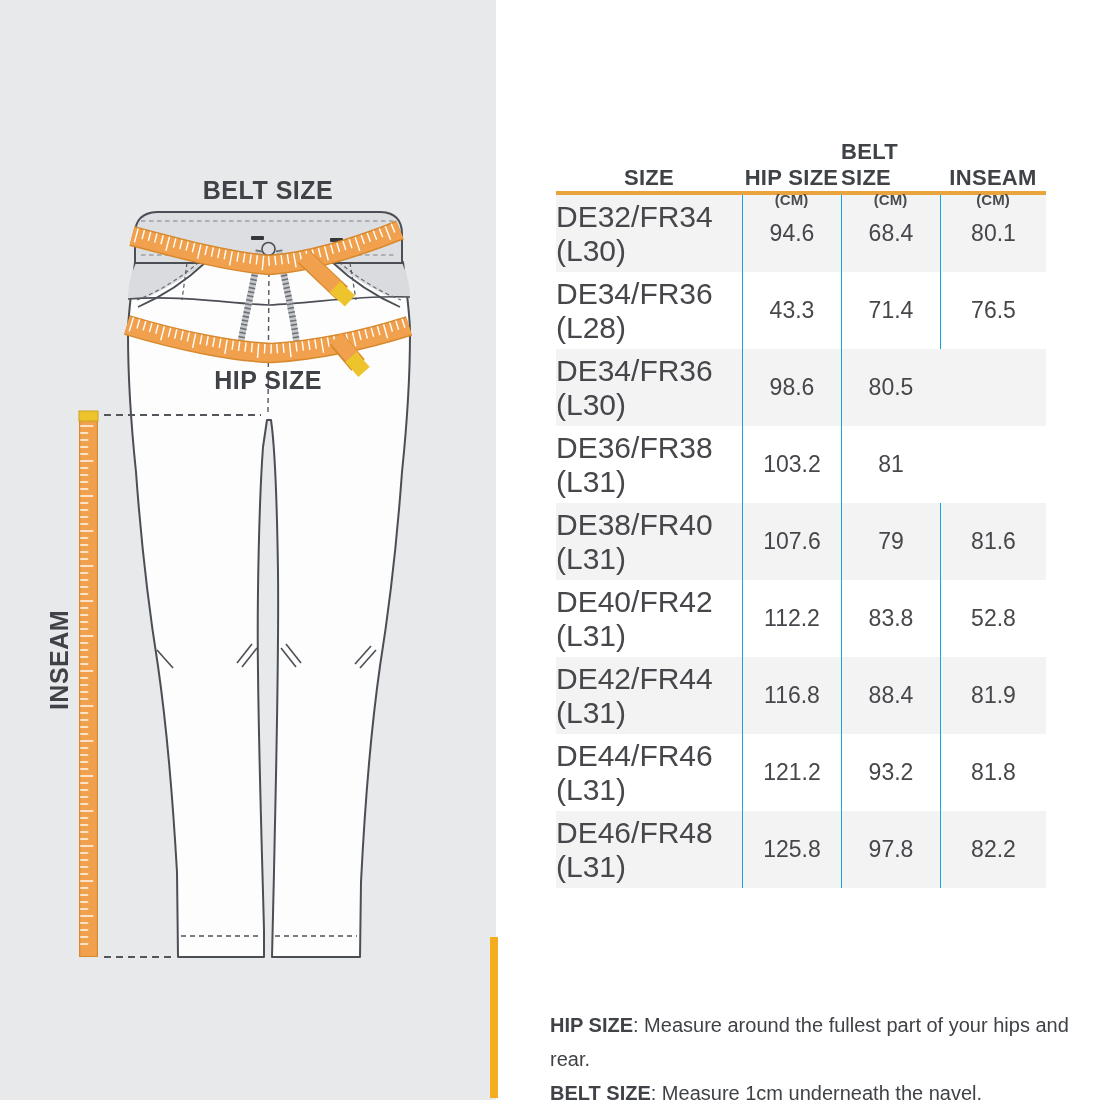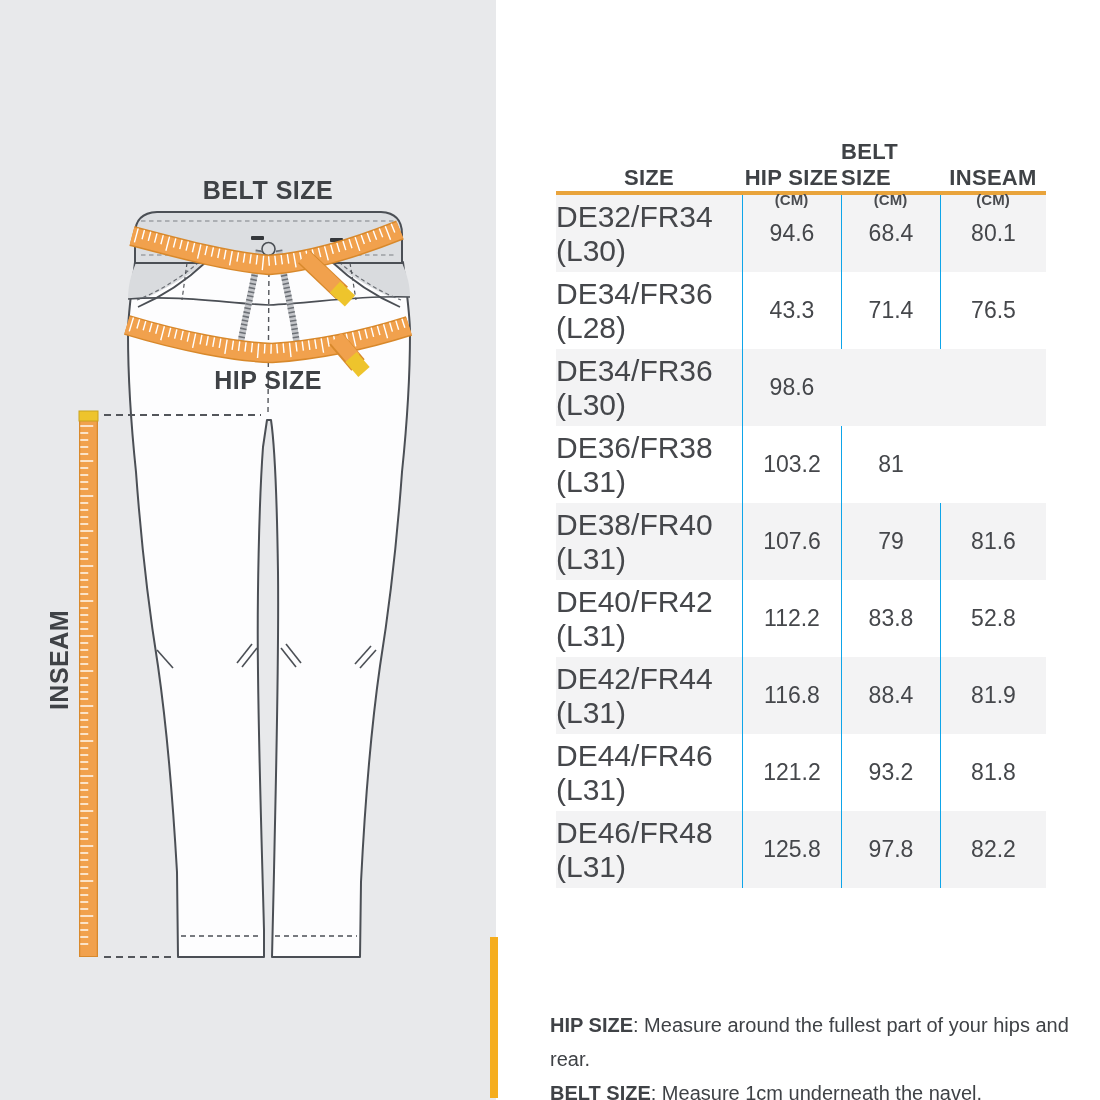--- a/index.html
+++ b/index.html
@@ -334,20 +334,21 @@
       </div>
       <div class="t-row">
         <div class="cell size">DE34/FR36 (L28)</div>
         <div class="cell num">43.3</div>
         <div class="cell num">71.4</div>
         <div class="cell num">76.5</div>
       </div>
       <div class="t-row">
         <div class="cell size">DE34/FR36 (L30)</div>
         <div class="cell num">98.6</div>
+        <div class="cell num">80.5</div>
       </div>
       <div class="t-row">
         <div class="cell size">DE36/FR38 (L31)</div>
         <div class="cell num">103.2</div>
         <div class="cell num">81</div>
       </div>
       <div class="t-row">
         <div class="cell size">DE38/FR40 (L31)</div>
         <div class="cell num">107.6</div>
         <div class="cell num">79</div>

